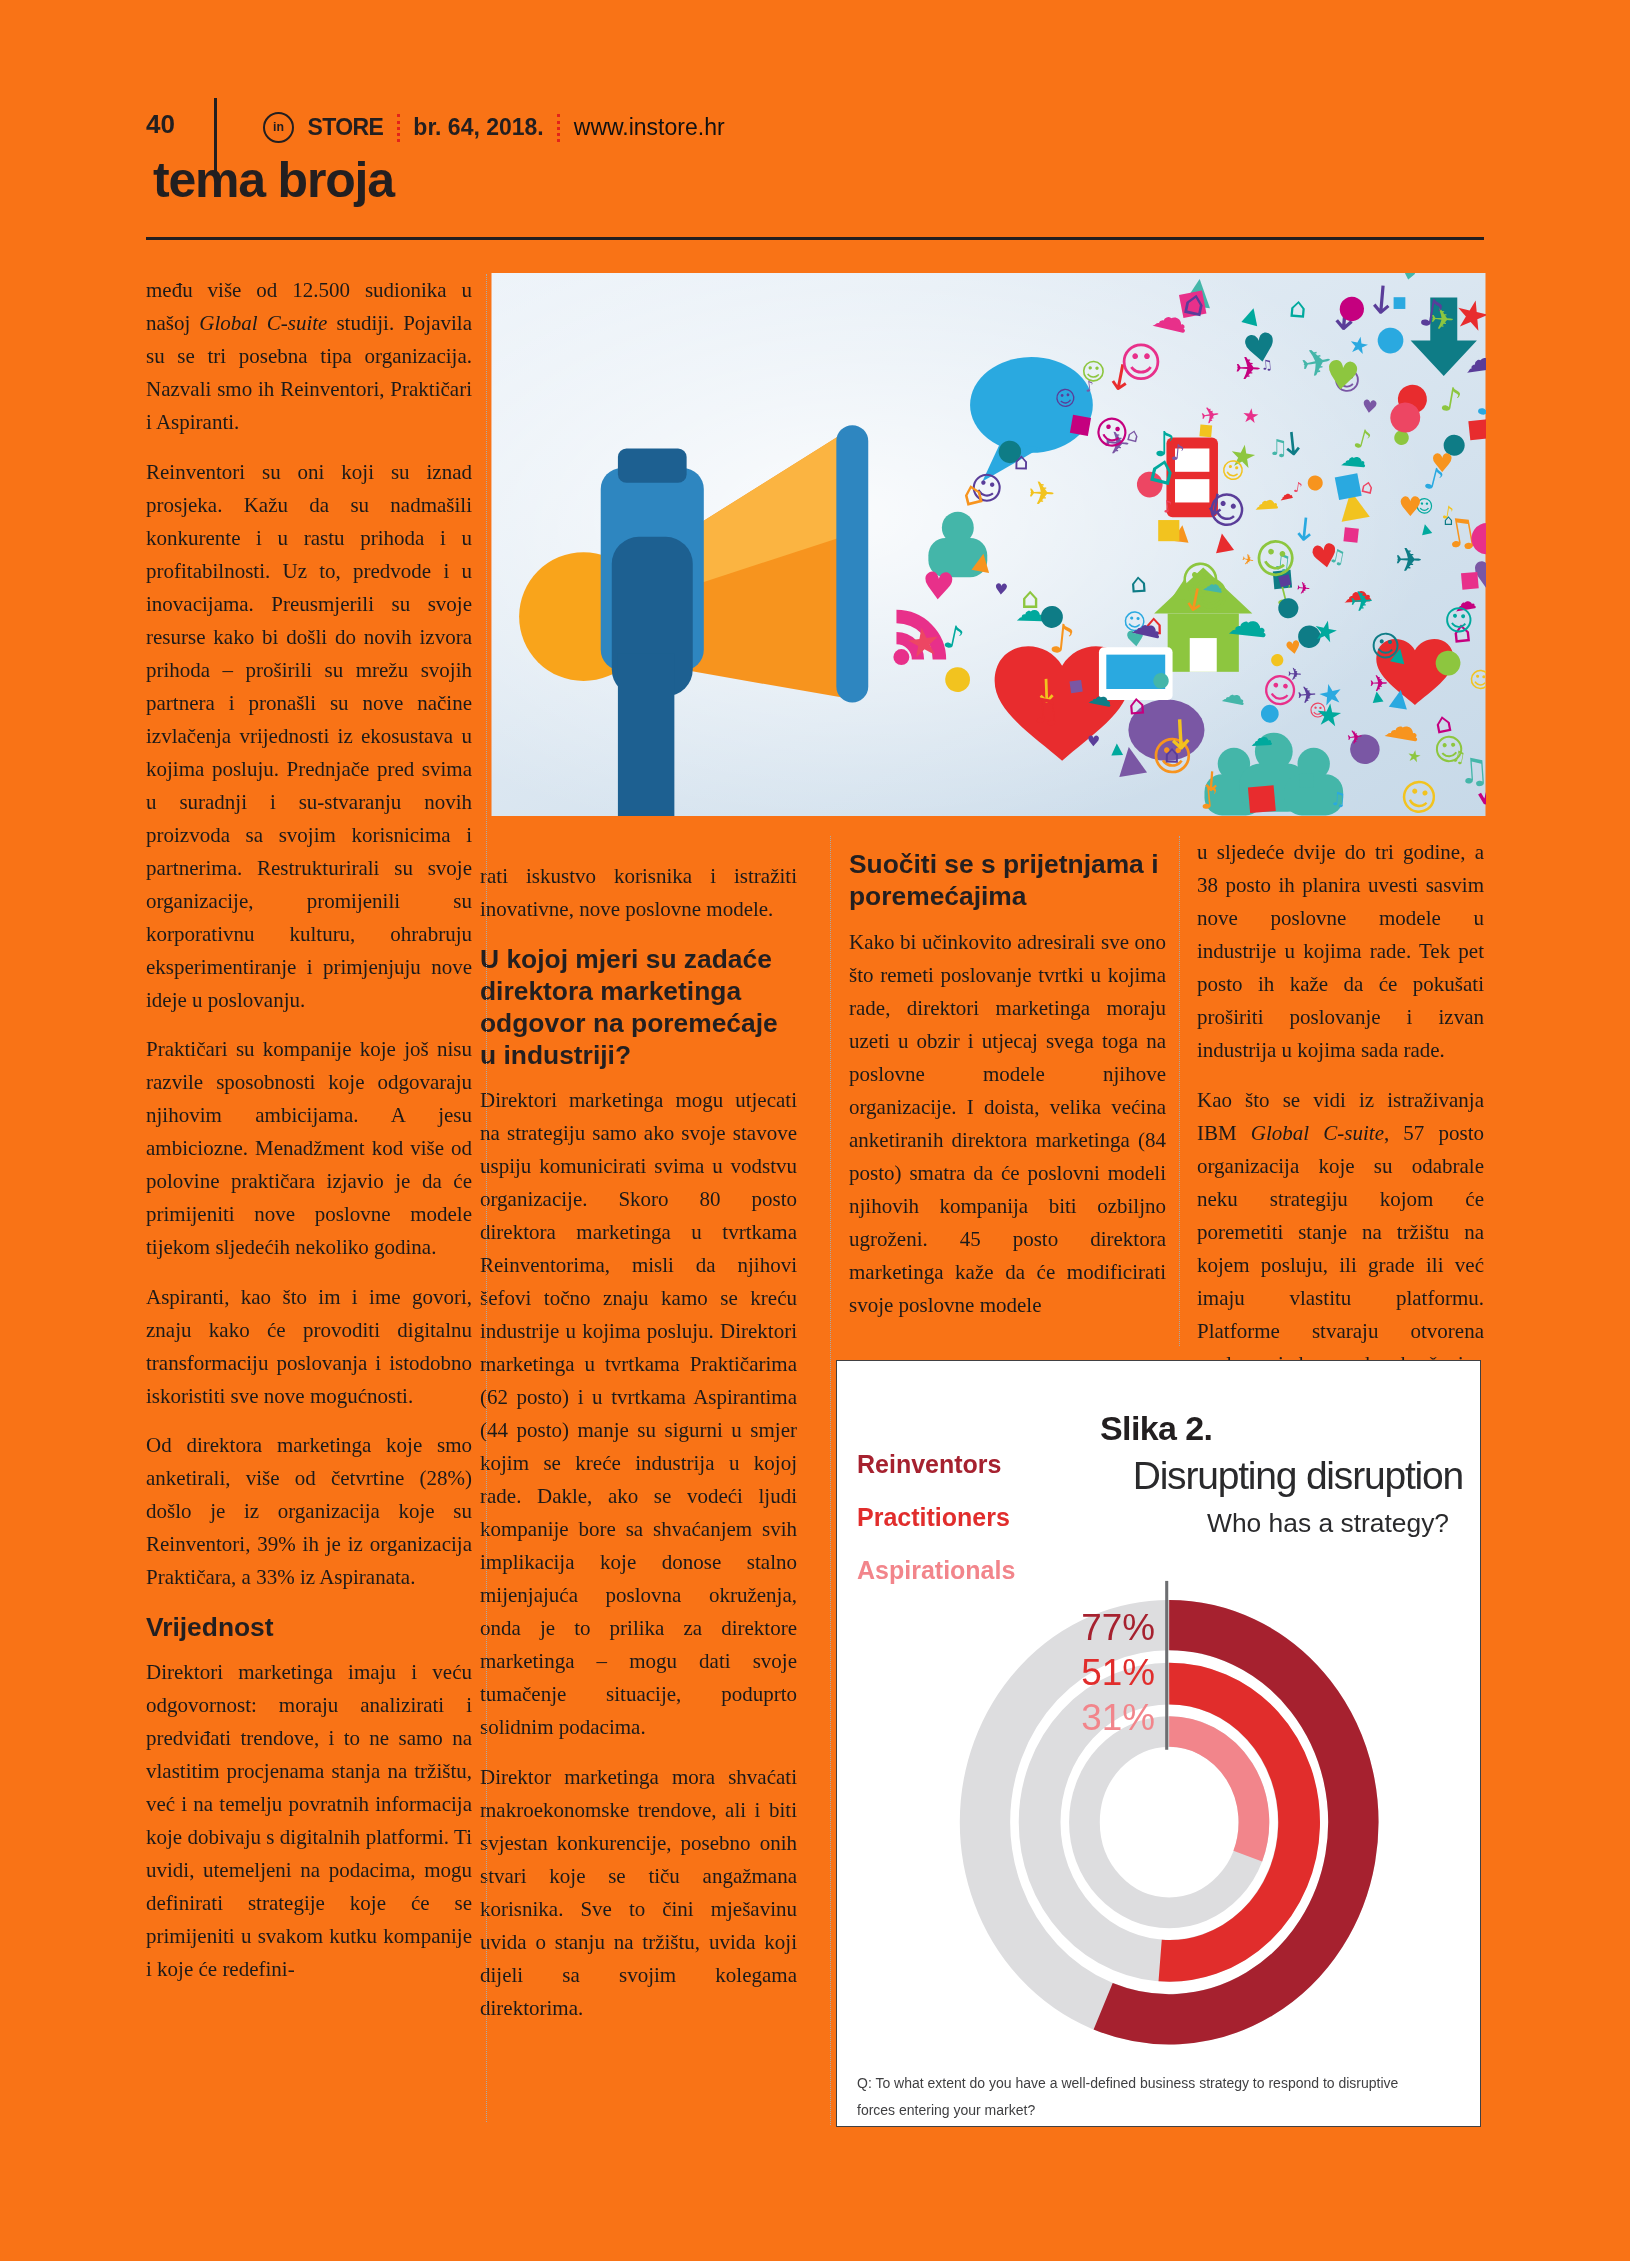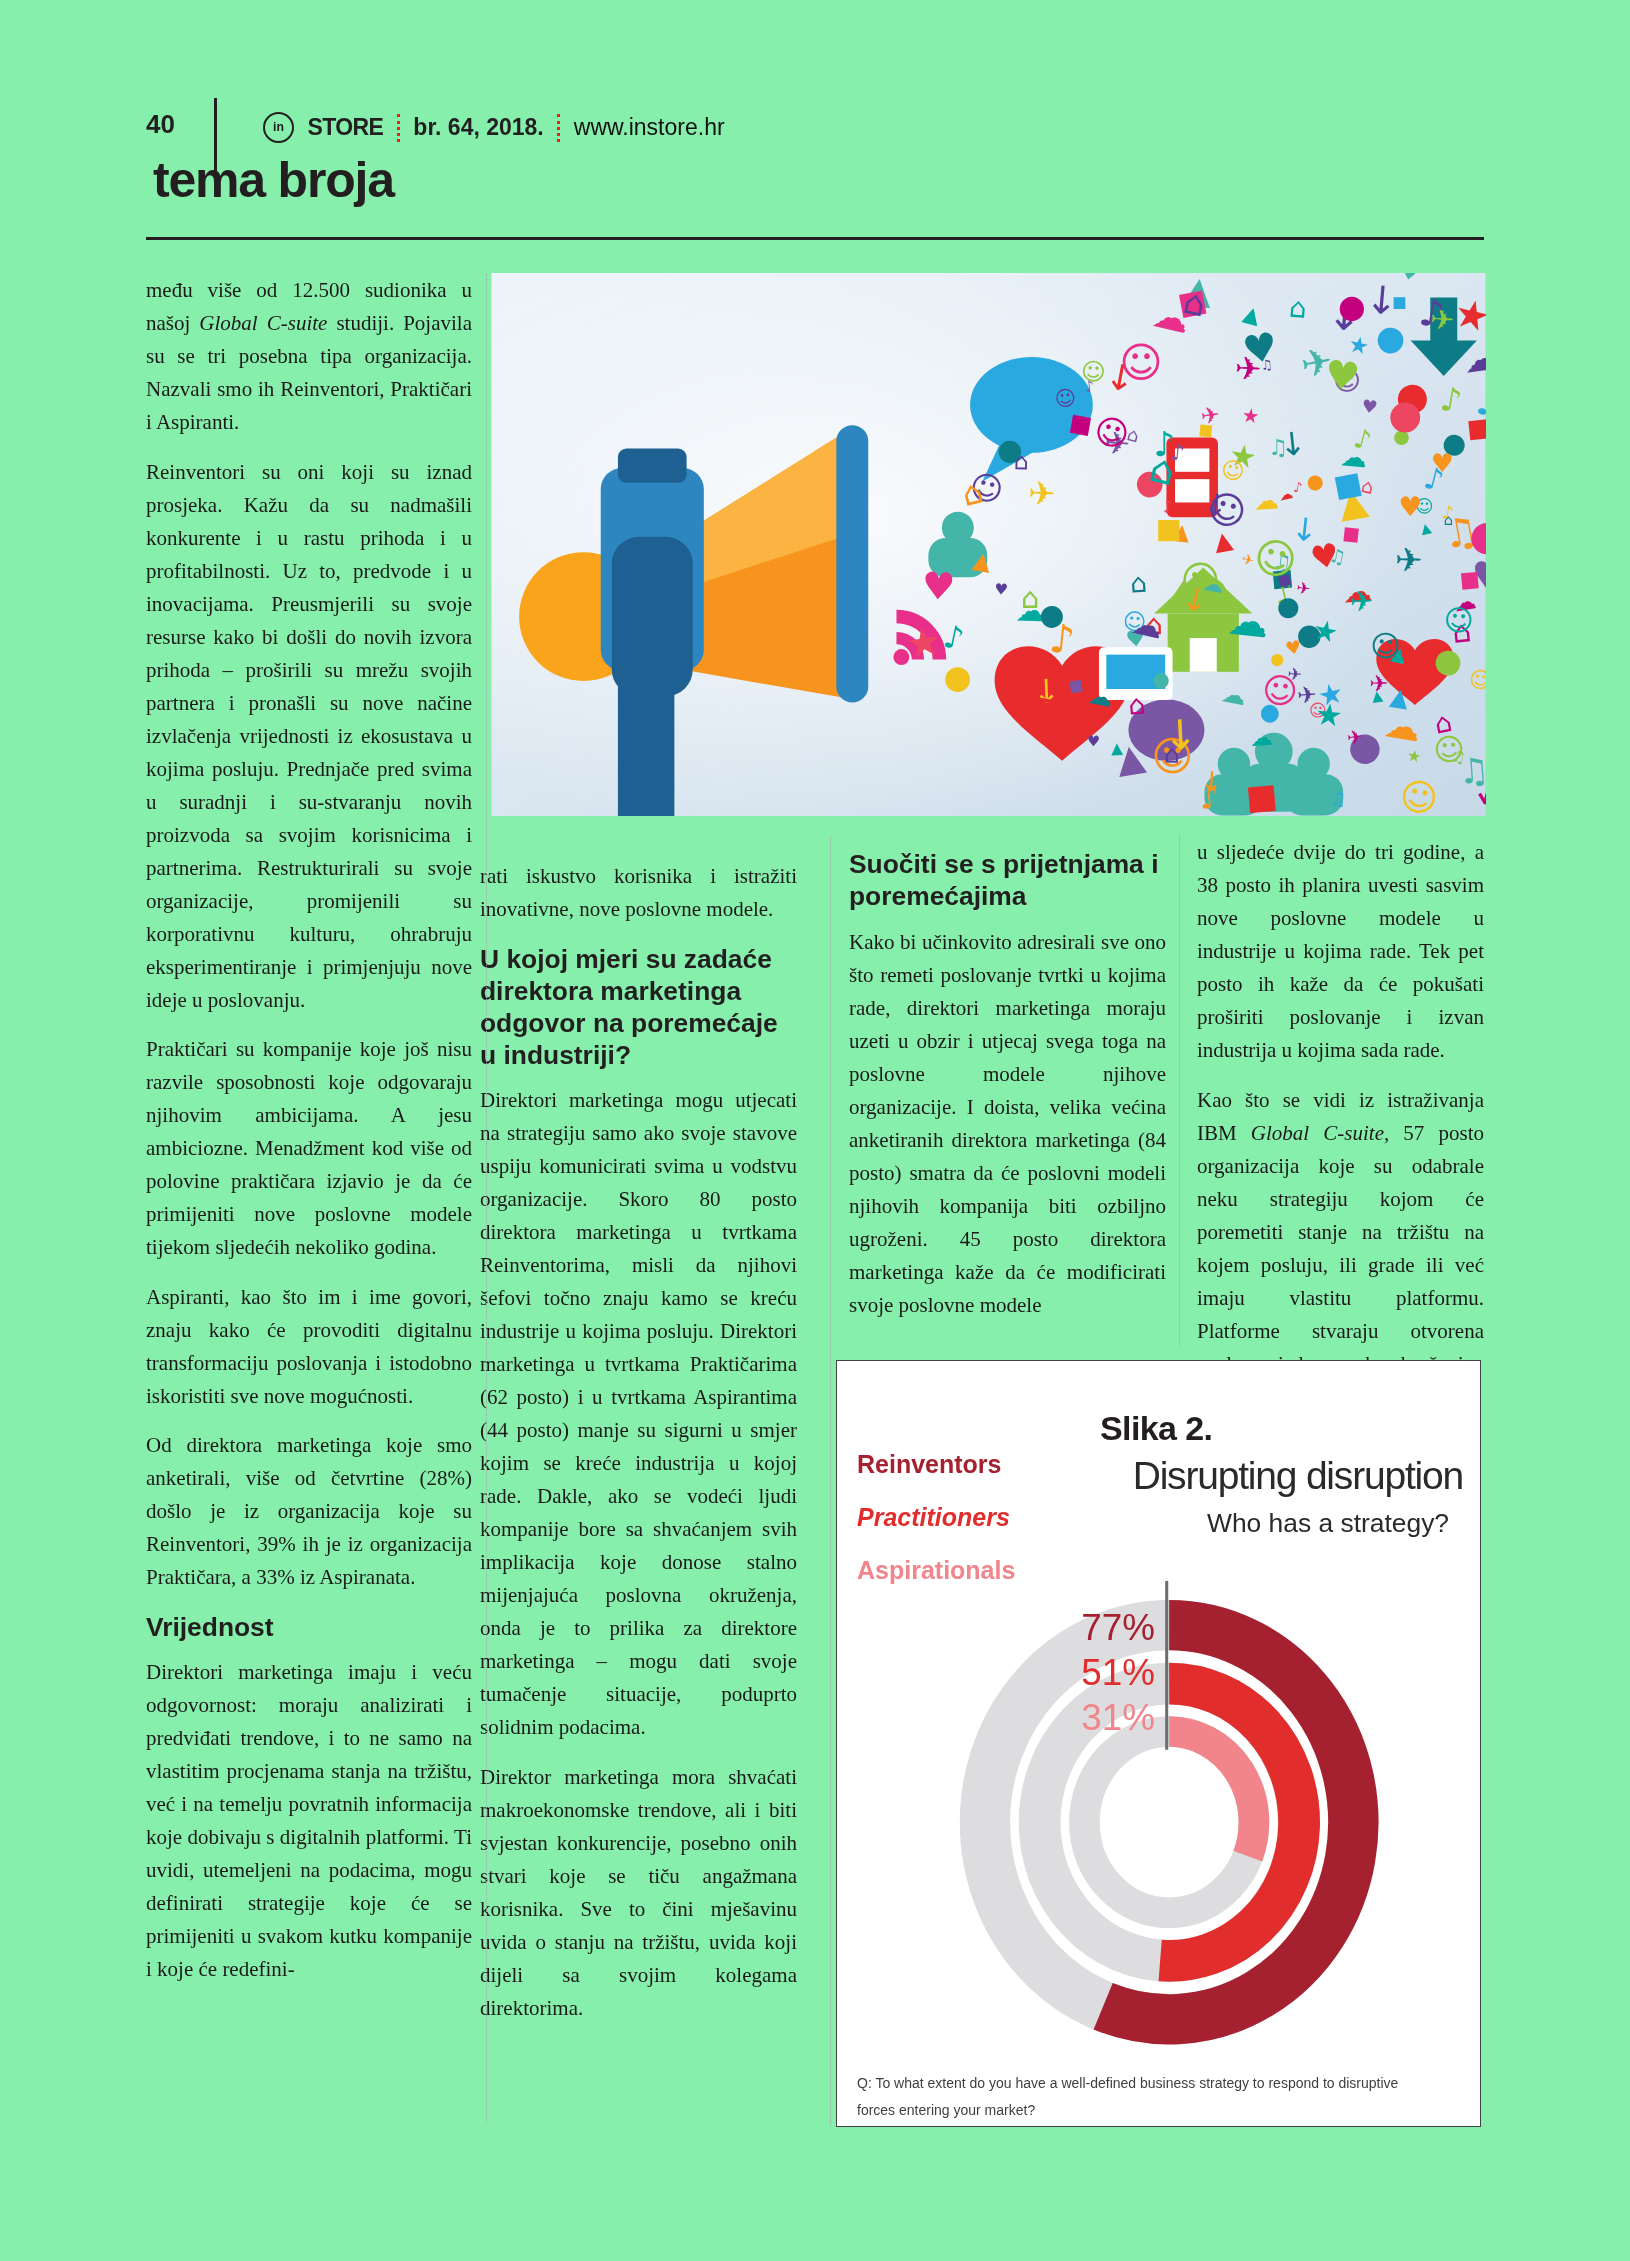--- a/index.html
+++ b/index.html
@@ -1,16 +1,16 @@
 <!DOCTYPE html>
 <html lang="hr" style="font-size:9.8px"><head>
 <meta charset="utf-8">
 <style>
   html,body{margin:0;padding:0;background:#ffffff;}
-  #page{position:relative;width:1630px;height:2261px;background:#86efac;overflow:hidden;
+  #page{position:relative;width:1630px;height:2261px;background:#f97316;overflow:hidden;
         font-family:"Liberation Serif", serif;color:#231f20;}
   
   .hdr-num{position:absolute;left:146px;top:109px;font-family:"Liberation Sans",sans-serif;
            font-weight:bold;font-size:26px;}
   .hdr-bar{position:absolute;left:214px;top:98px;width:2.5px;height:81px;background:#231f20;}
   .hdr-group{position:absolute;left:263px;top:112px;display:flex;align-items:center;gap:13.5px;
              font-family:"Liberation Sans",sans-serif;font-size:23px;}
   .brand-mark{display:inline-flex;align-items:center;justify-content:center;width:27px;height:27px;
               border:2.5px solid #231f20;border-radius:50%;font-weight:bold;font-size:12.3px;line-height:1;}
   .brand{font-weight:bold;letter-spacing:-0.6px;}
@@ -319,20 +319,20 @@
         <line x1="537" y1="358" x2="537" y2="633" stroke="#6d6e71" stroke-width="5"></line>
         <text x="518" y="455" text-anchor="end" font-family="&quot;Liberation Sans&quot;,sans-serif" font-size="60" fill="#a6212f">77%</text>
         <text x="518" y="528" text-anchor="end" font-family="&quot;Liberation Sans&quot;,sans-serif" font-size="60" fill="#e12d2c">51%</text>
         <text x="518" y="601" text-anchor="end" font-family="&quot;Liberation Sans&quot;,sans-serif" font-size="60" fill="#f2858b">31%</text>
       </svg>
     <div class="fig-label">Slika 2.</div>
     <div class="fig-title">Disrupting disruption</div>
     <div class="fig-sub">Who has a strategy?</div>
     <div class="legend" id="chart-legend">
         <div style="color: rgb(166, 33, 47);">Reinventors</div>
-        <div style="color: rgb(225, 45, 44); font-style: italic;">Practitioners</div>
+        <div style="color: rgb(225, 45, 44);">Practitioners</div>
         <div style="color: rgb(242, 133, 139);">Aspirationals</div>
       </div>
     <div class="footnote">Q: To what extent do you have a well-defined business strategy to respond to disruptive forces entering your market?</div>
   </div>
 
 </div>
 
 
 </body></html>

